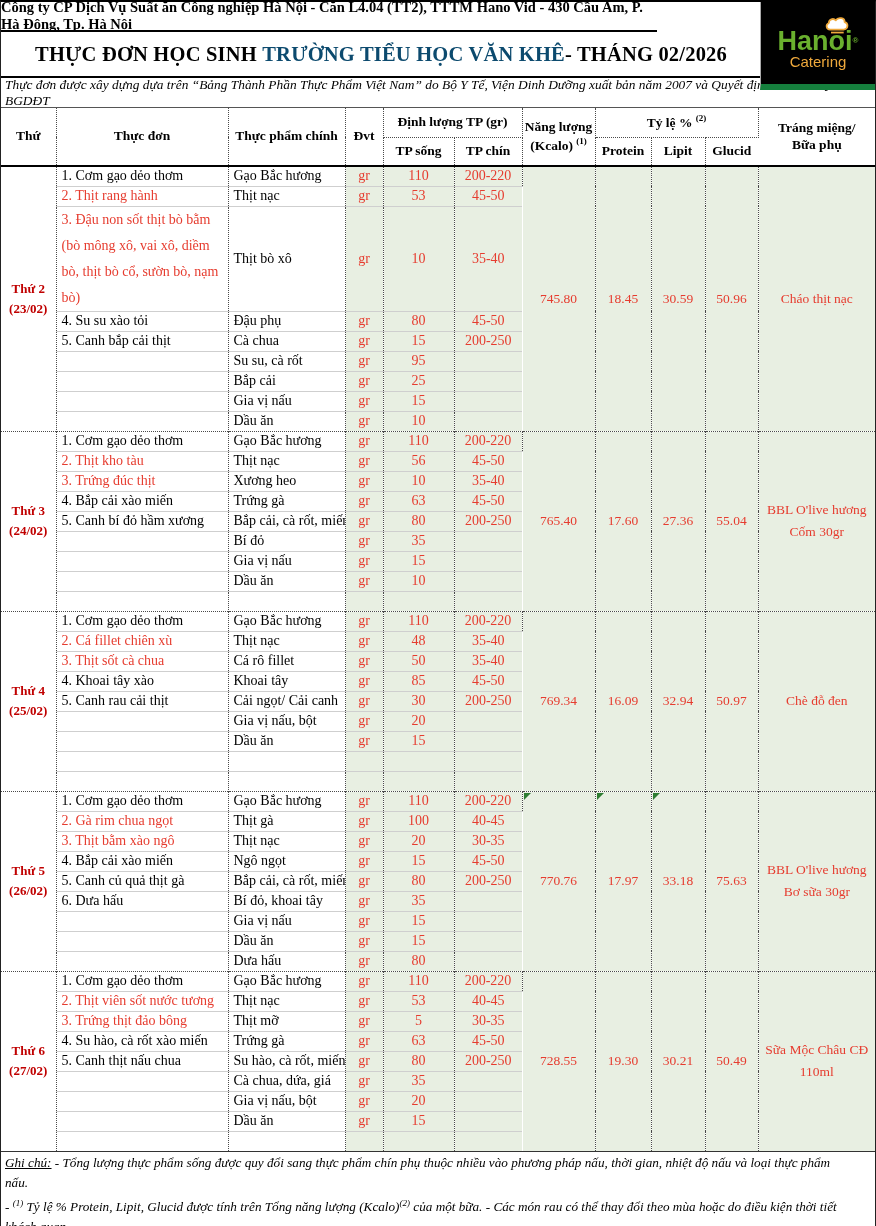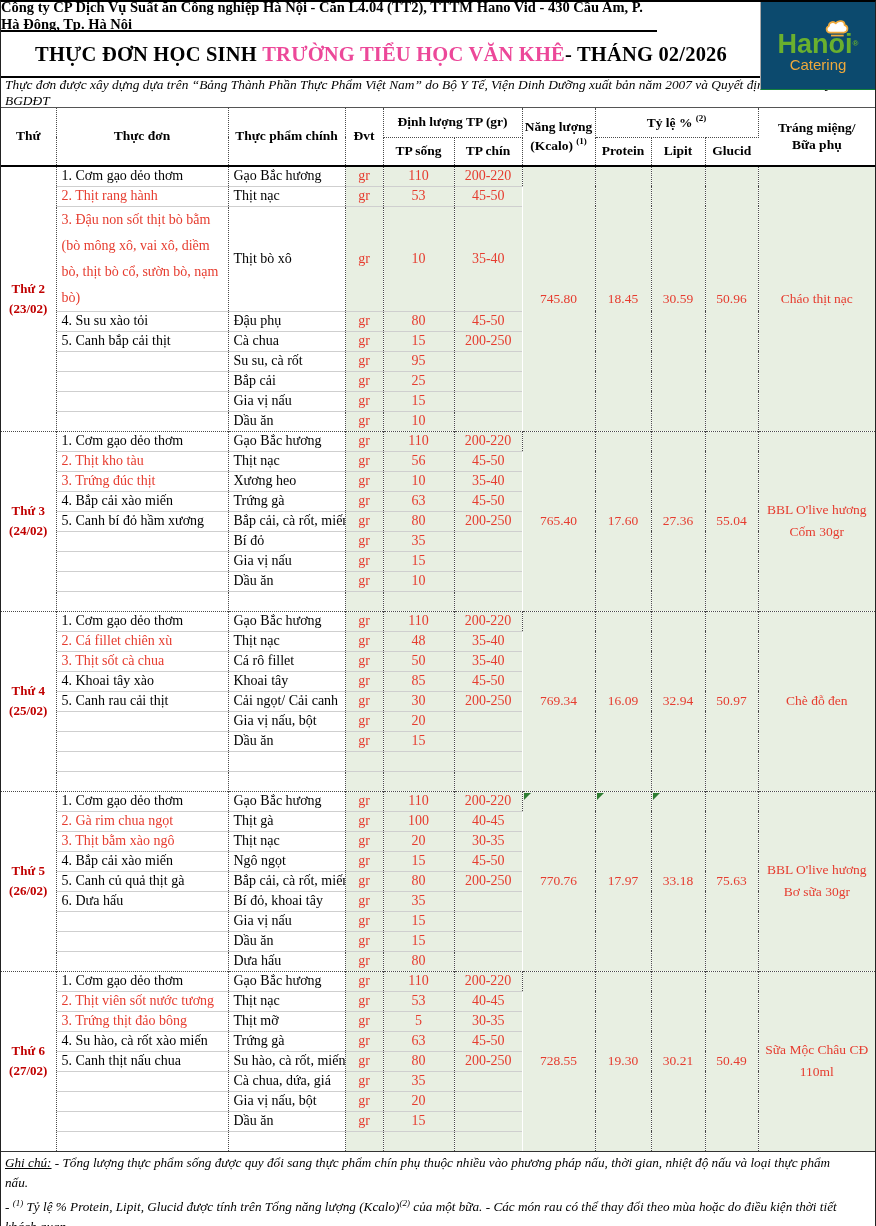--- a/index.html
+++ b/index.html
@@ -12,23 +12,23 @@
   *{box-sizing:border-box;}
   body{margin:0;background:#ffffff;font-family:"Liberation Serif","DejaVu Serif",serif;color:#000;}
   .page{width:876px;border:1px solid #222;border-top:2px solid #000;border-bottom:3px solid #000;background:#fff;}
 
   
   .hdr{position:relative;height:106px;}
   .hdr-company{height:30px;width:656px;border-bottom:2px solid #000;display:flex;align-items:center;justify-content:center;
     font-weight:bold;font-size:14.5px;}
   .hdr-title{height:46px;width:760px;border-bottom:2px solid #000;display:flex;align-items:center;justify-content:center;
     font-weight:bold;font-size:20.5px;letter-spacing:.2px;}
-  .hdr-title .school{color:#ec4899;}
+  .hdr-title .school{color:#0c4a6e;}
   .hdr-sub{height:30px;display:flex;align-items:center;padding-left:4px;font-style:italic;font-size:13.4px;border-bottom:1px solid #555;}
-  .logo{position:absolute;top:0;right:0;width:115px;height:88px;background:#0c4a6e;border-left:1px solid #aaa;border-bottom:1px solid #15803d;
+  .logo{position:absolute;top:0;right:0;width:115px;height:88px;background:#000000;border-left:1px solid #aaa;border-bottom:6px solid #15803d;
     display:flex;flex-direction:column;align-items:center;justify-content:center;font-family:"Liberation Sans","DejaVu Sans",sans-serif;}
   .logo-line1{position:relative;font-weight:bold;font-size:27px;color:#6ab02e;line-height:24px;margin-top:14px;}
   .logo-reg{font-size:8px;vertical-align:top;color:#6ab02e;}
   .hat{position:absolute;top:-13px;right:6px;}
   .logo-line2{color:#efa93c;font-size:15px;line-height:18px;}
 
   
   table{border-collapse:collapse;table-layout:fixed;width:100%;}
   td,th{border-right:1px dotted var(--dot);padding:0 2px;overflow:hidden;}
   td:last-child,th:last-child{border-right:none;}

